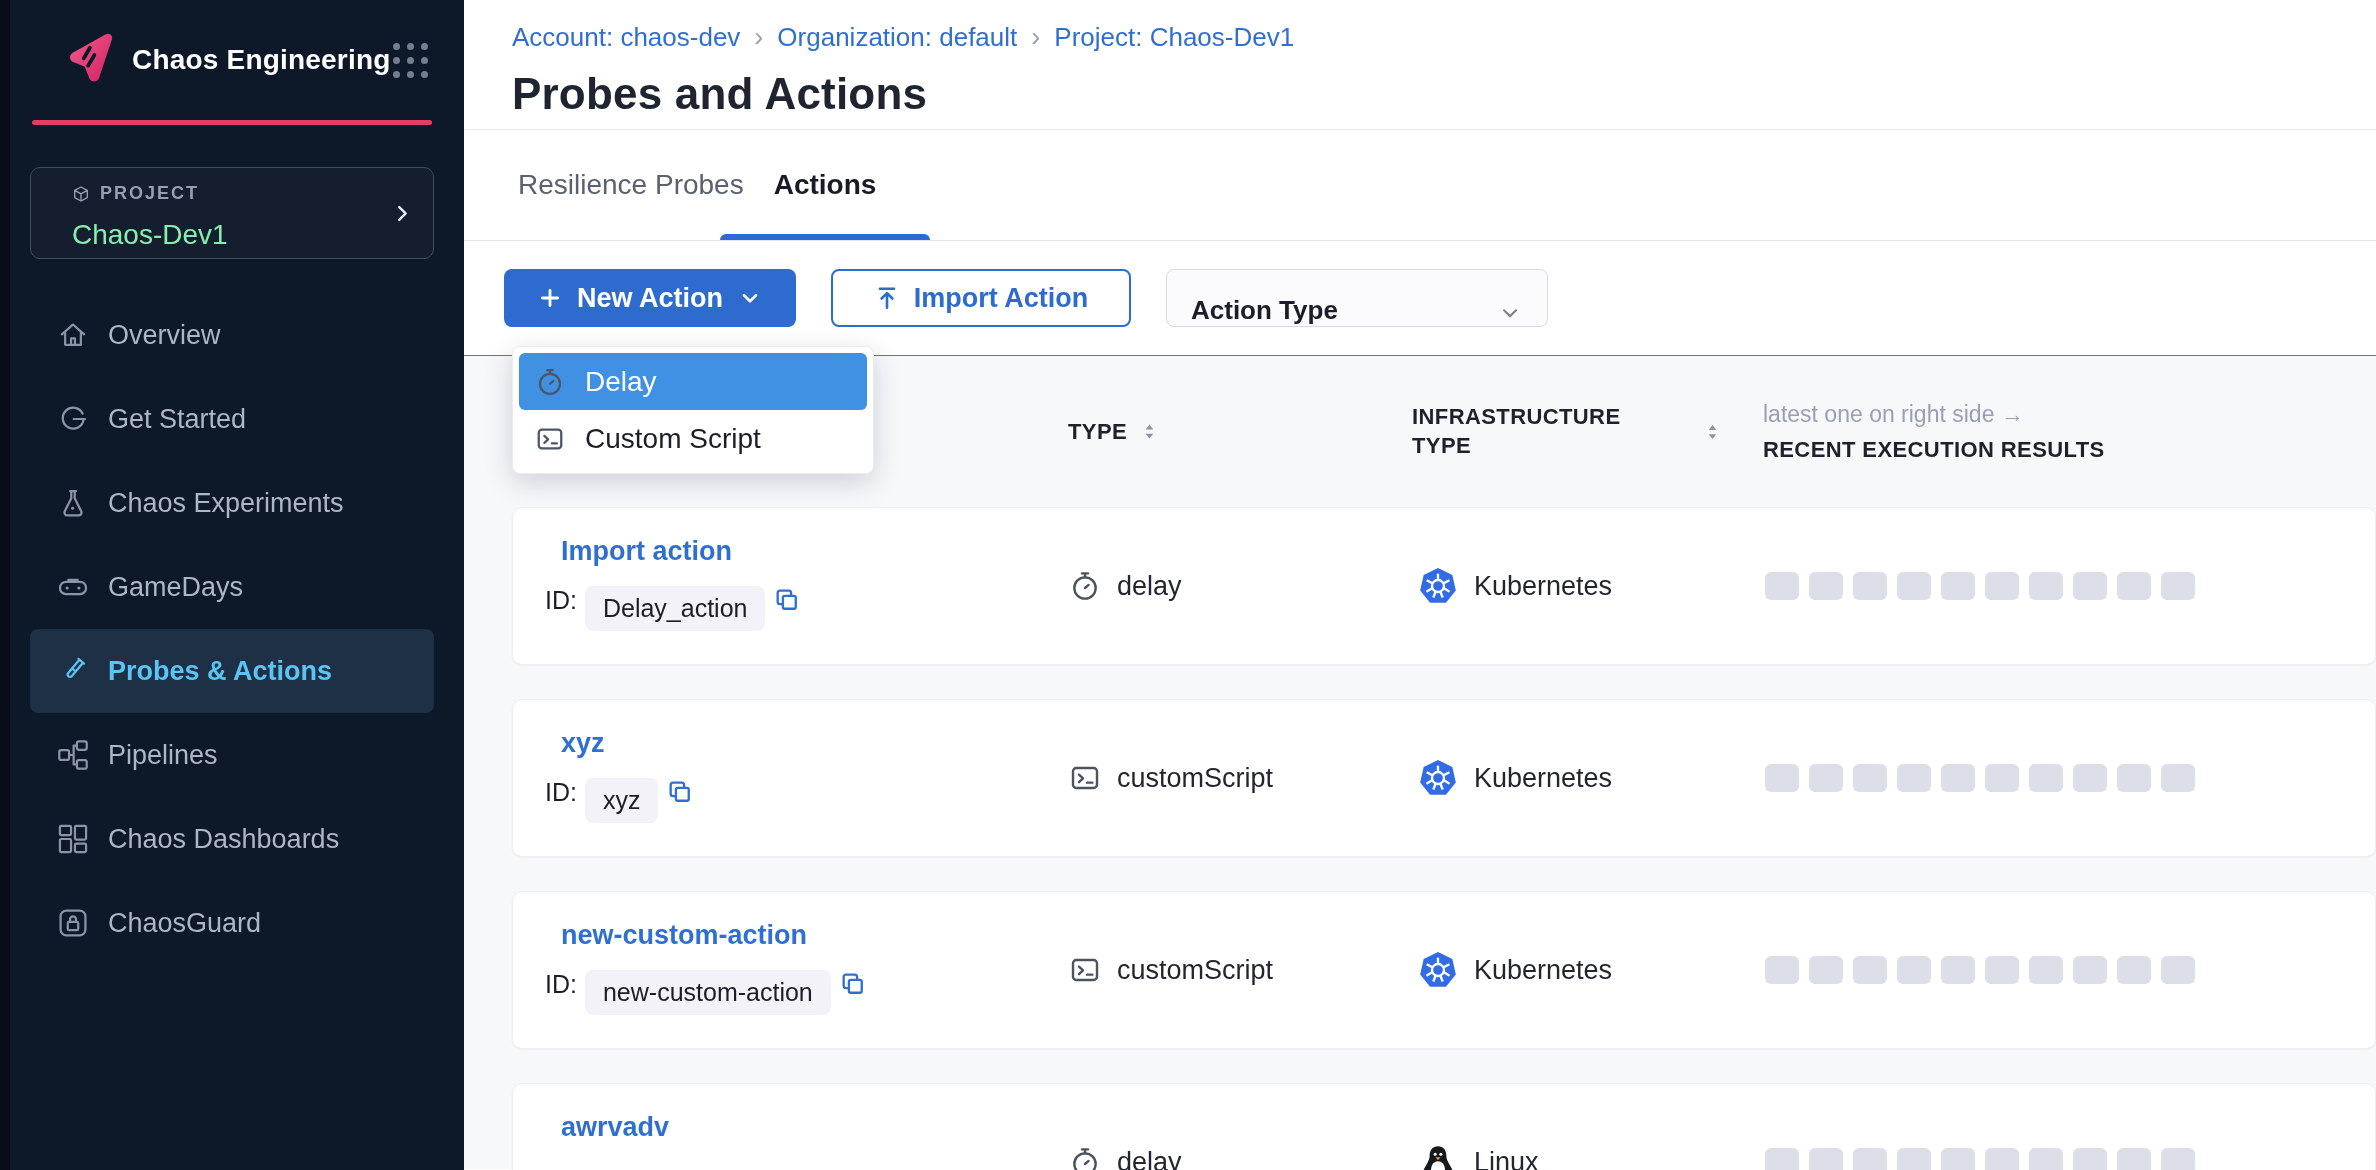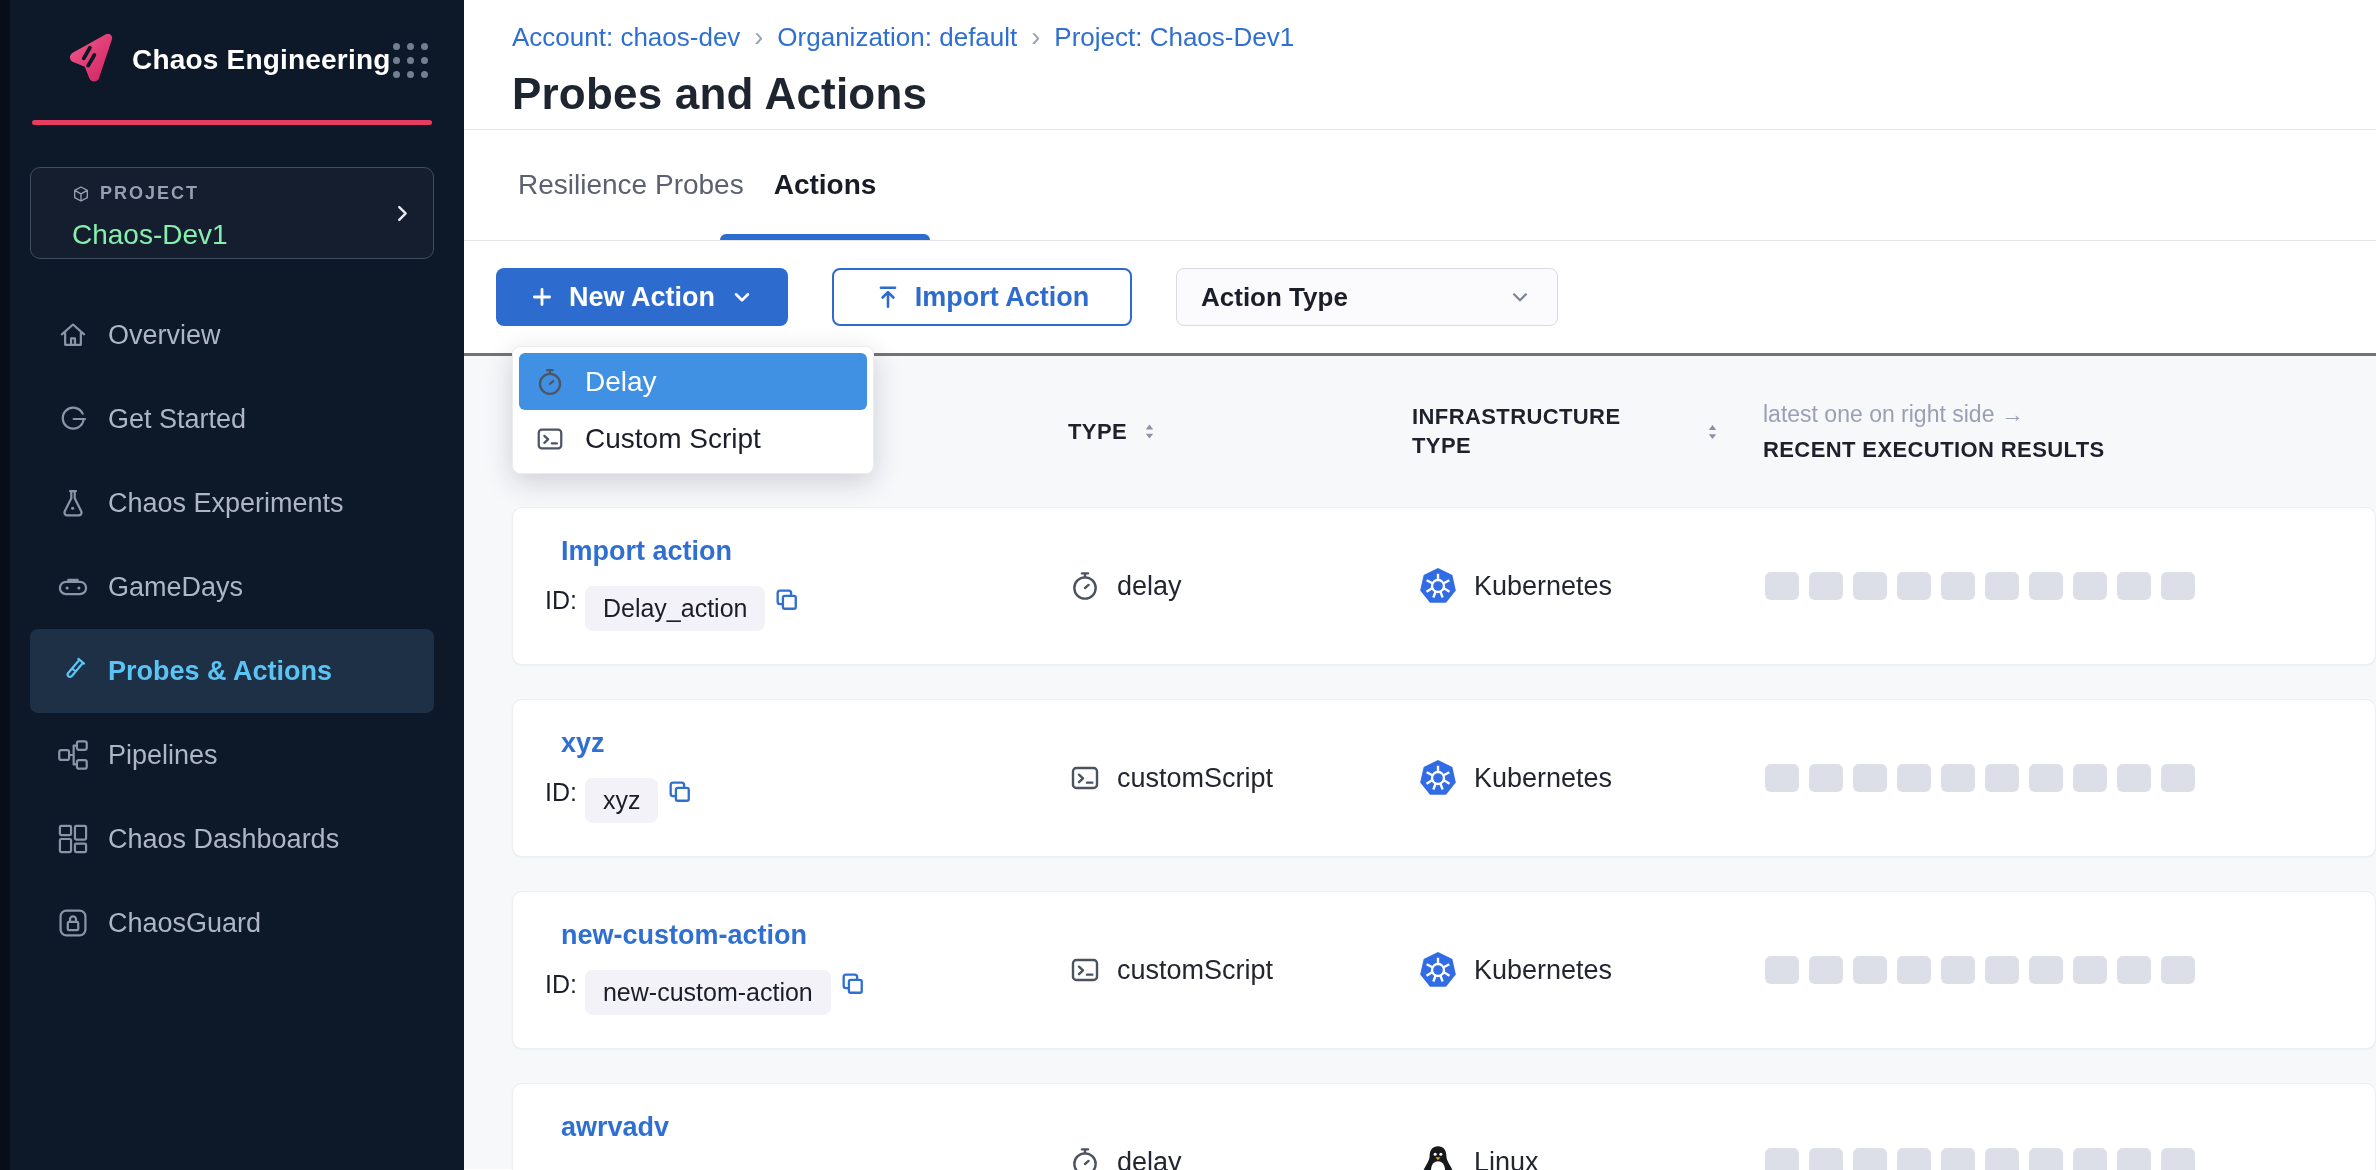--- a/index.html
+++ b/index.html
@@ -43,28 +43,28 @@
   .breadcrumb .sep{color:#99a0b0;font-size:27px}
   .hdr h1{font-size:44px;font-weight:700;color:#1f2530;margin-top:16px;letter-spacing:.2px}
 
   .tabbar{position:relative;height:111px;border-bottom:1px solid #e3e3ea}
   .tab{position:absolute;top:0;bottom:0;display:flex;align-items:center;font-size:28px;color:#5c6070;cursor:pointer}
   .tab-probes{left:54px}
   .tab-actions{left:256px;width:210px;justify-content:center;font-weight:700;color:#191c26}
   .tab.active::after{content:'';position:absolute;left:0;right:0;bottom:0;height:6px;
     background:var(--primary-blue,#2e6bcf);border-radius:6px 6px 0 0}
 
-  .toolbar{height:115px;border-bottom:3px solid #737373;display:flex;align-items:center;gap:44px;padding-left:32px}
+  .toolbar{height:115px;border-bottom:1px solid #737373;display:flex;align-items:center;gap:35px;padding-left:40px}
   .btn{height:58px;border-radius:8px;display:flex;align-items:center;justify-content:center;gap:14px;
     font-size:27px;font-weight:700;font-family:inherit;cursor:pointer}
   .btn svg{width:26px;height:26px}
   .btn.primary{width:292px;background:var(--primary-blue,#2e6bcf);color:#fff;border:none}
   .btn.outline{width:300px;background:#fff;color:var(--primary-blue,#2e6bcf);border:2px solid var(--primary-blue,#2e6bcf)}
   .select{width:382px;height:58px;border:1.6px solid #d9dae2;border-radius:8px;background:#fbfbfd;
-    display:flex;align-items:center;padding:0 24px;font-size:26px;font-weight:600;color:#1b1e28;cursor:pointer}
+    display:flex;align-items:flex-end;padding:0 24px;font-size:26px;font-weight:600;color:#1b1e28;cursor:pointer}
   .select svg{margin-left:auto;width:26px;height:26px;color:#7b8294}
 
   .tablehead{position:relative;height:151px;background:#f7f8fa}
   .th{font-size:22px;font-weight:700;color:#1e212c;letter-spacing:.4px}
   .th-type{position:absolute;left:604px;top:50%;transform:translateY(-50%);display:flex;align-items:center;gap:16px}
   .th-infra{position:absolute;left:948px;top:50%;transform:translateY(-50%);width:235px;line-height:1.35}
   .sort2{position:absolute;left:1242px;top:50%;transform:translateY(-50%)}
   .sorticon{width:13px;height:17px;color:#8c92a8;cursor:pointer}
   .th-results{position:absolute;left:1299px;top:50%;transform:translateY(-50%)}
   .th-note{font-size:23px;font-weight:400;color:#9aa0b4;margin-bottom:9px;letter-spacing:0}

